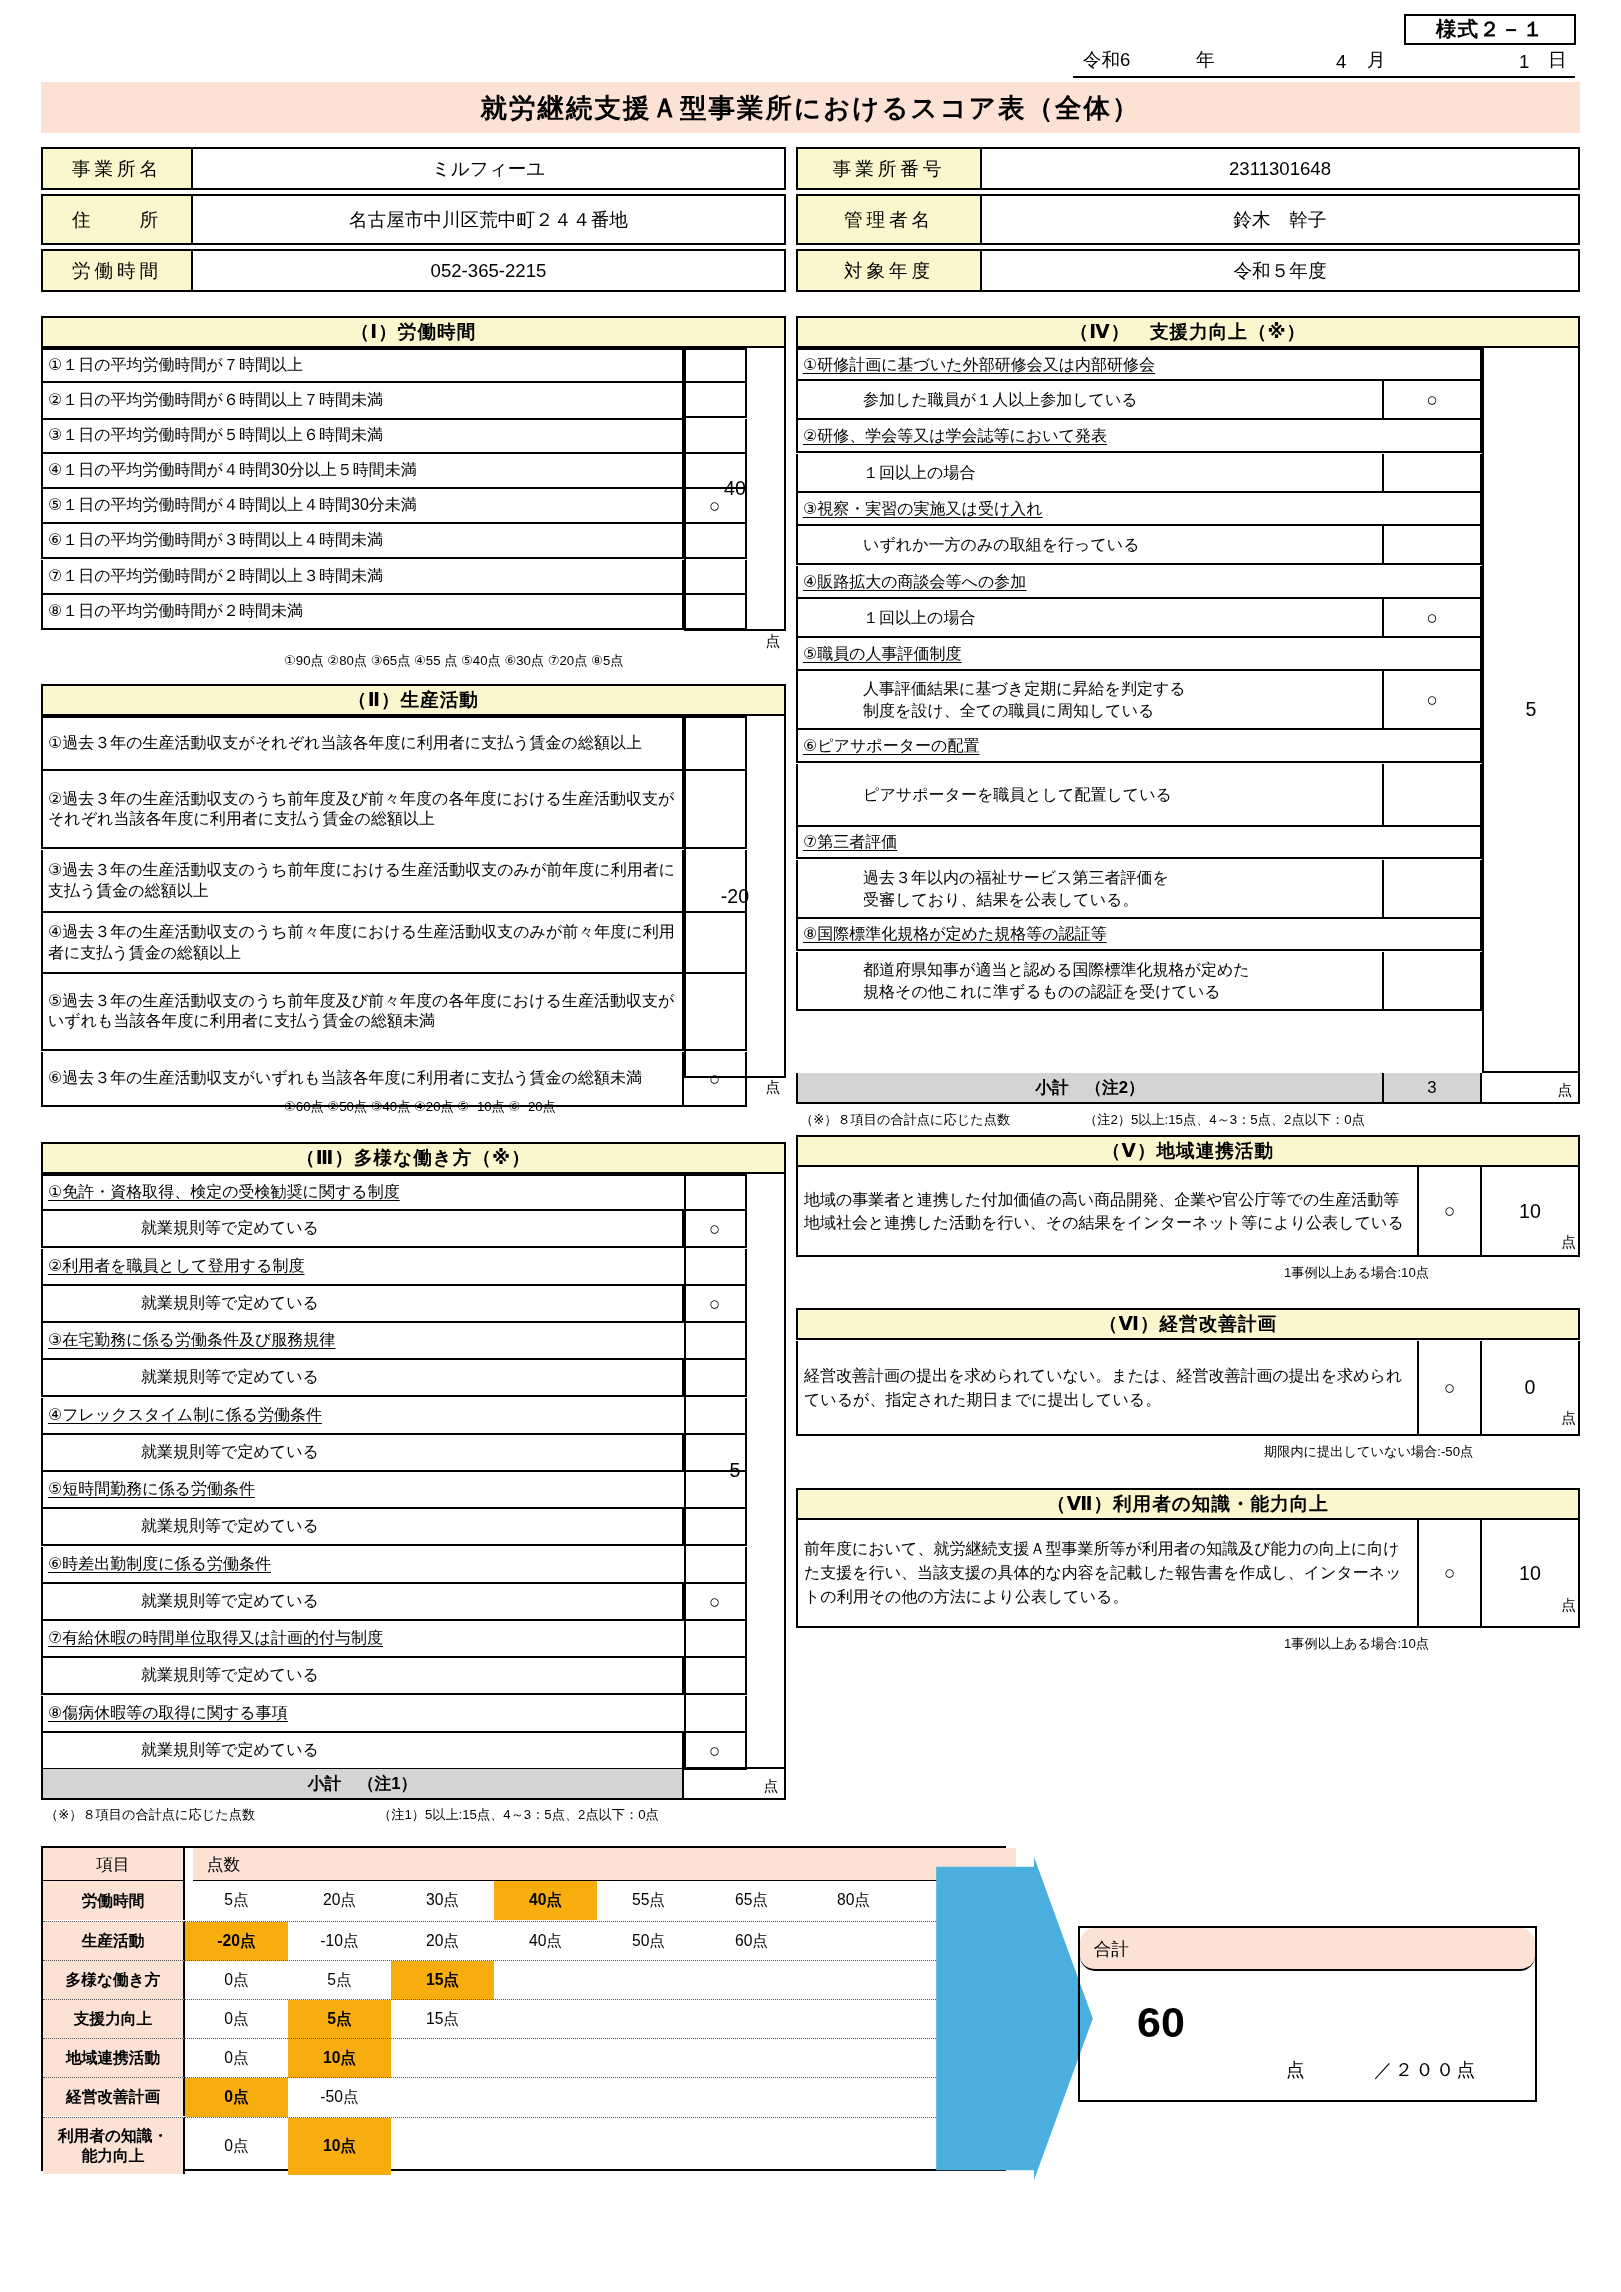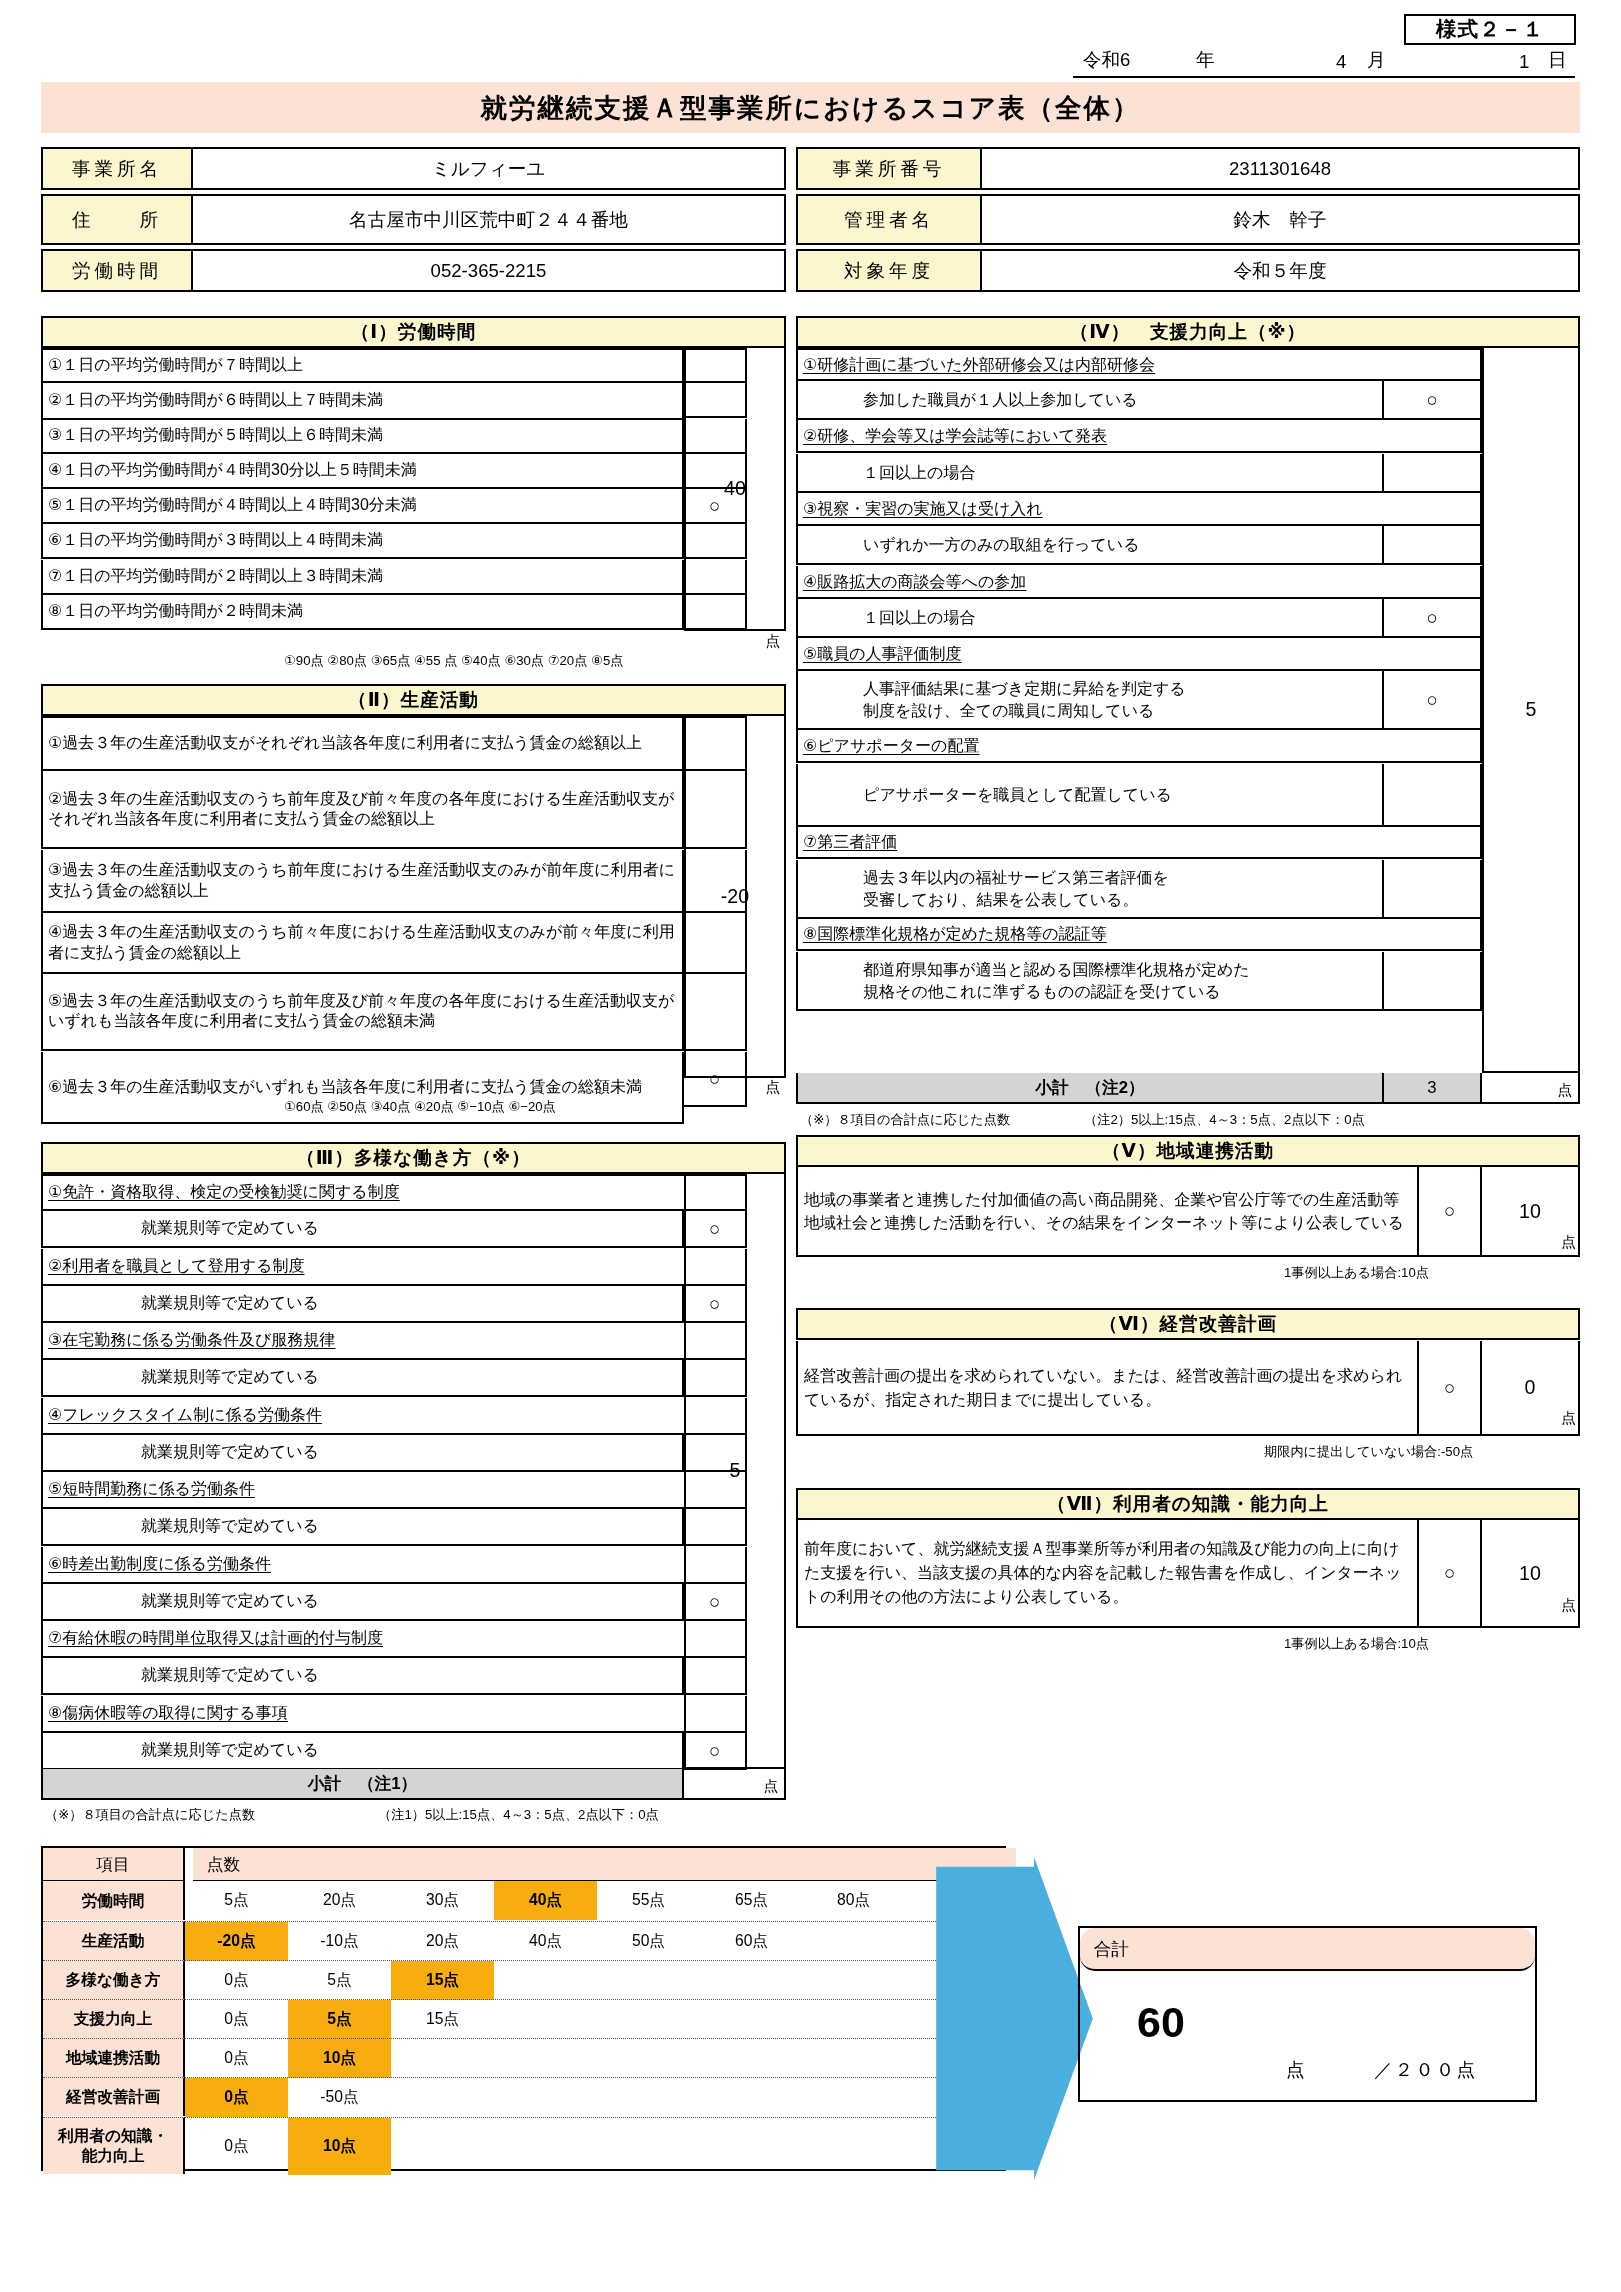--- a/index.html
+++ b/index.html
@@ -177,21 +177,21 @@
       </div>
       <div class="abs" style="left:41px;top:913px;width:706px;height:61px;">
         <div class="abs bk row-txt" style="left:0;top:0;width:643px;height:61px;display:flex;align-items:center;border-top:none;">④過去３年の生産活動収支のうち前々年度における生産活動収支のみが前々年度に利用者に支払う賃金の総額以上</div>
         <div class="abs bk cc row-mark" style="left:643px;top:0;width:63px;height:61px;border-left:none;border-top:none;"></div>
       </div>
       <div class="abs" style="left:41px;top:973px;width:706px;height:78px;">
         <div class="abs bk row-txt" style="left:0;top:0;width:643px;height:78px;display:flex;align-items:center;border-top:none;">⑤過去３年の生産活動収支のうち前年度及び前々年度の各年度における生産活動収支がいずれも当該各年度に利用者に支払う賃金の総額未満</div>
         <div class="abs bk cc row-mark" style="left:643px;top:0;width:63px;height:78px;border-left:none;border-top:none;"></div>
       </div>
       <div class="abs" style="left:41px;top:1052px;width:706px;height:55px;">
-        <div class="abs bk row-txt" style="left:0;top:0;width:643px;height:72px;display:flex;align-items:center;border-top:none;">⑥過去３年の生産活動収支がいずれも当該各年度に利用者に支払う賃金の総額未満</div>
+        <div class="abs bk row-txt" style="left:0;top:0;width:643px;height:55px;display:flex;align-items:center;border-top:none;">⑥過去３年の生産活動収支がいずれも当該各年度に利用者に支払う賃金の総額未満</div>
         <div class="abs bk cc row-mark" style="left:643px;top:0;width:63px;height:55px;border-left:none;border-top:none;">○</div>
       </div>
     </div>
   <div class="abs bk cc row-score" style="left:684px;top:716px;width:102px;height:362px;border-top:none;">
     <span>-20</span>
   </div>
   <div class="abs" style="left:684px;top:1078px;width:102px;height:21.6px;font-size:14.7px;text-align:right;padding-right:5.9px;">
     <span>点</span>
   </div>
   <div class="abs note" style="left:284px;top:1098px;width:502px;text-align:left;">

